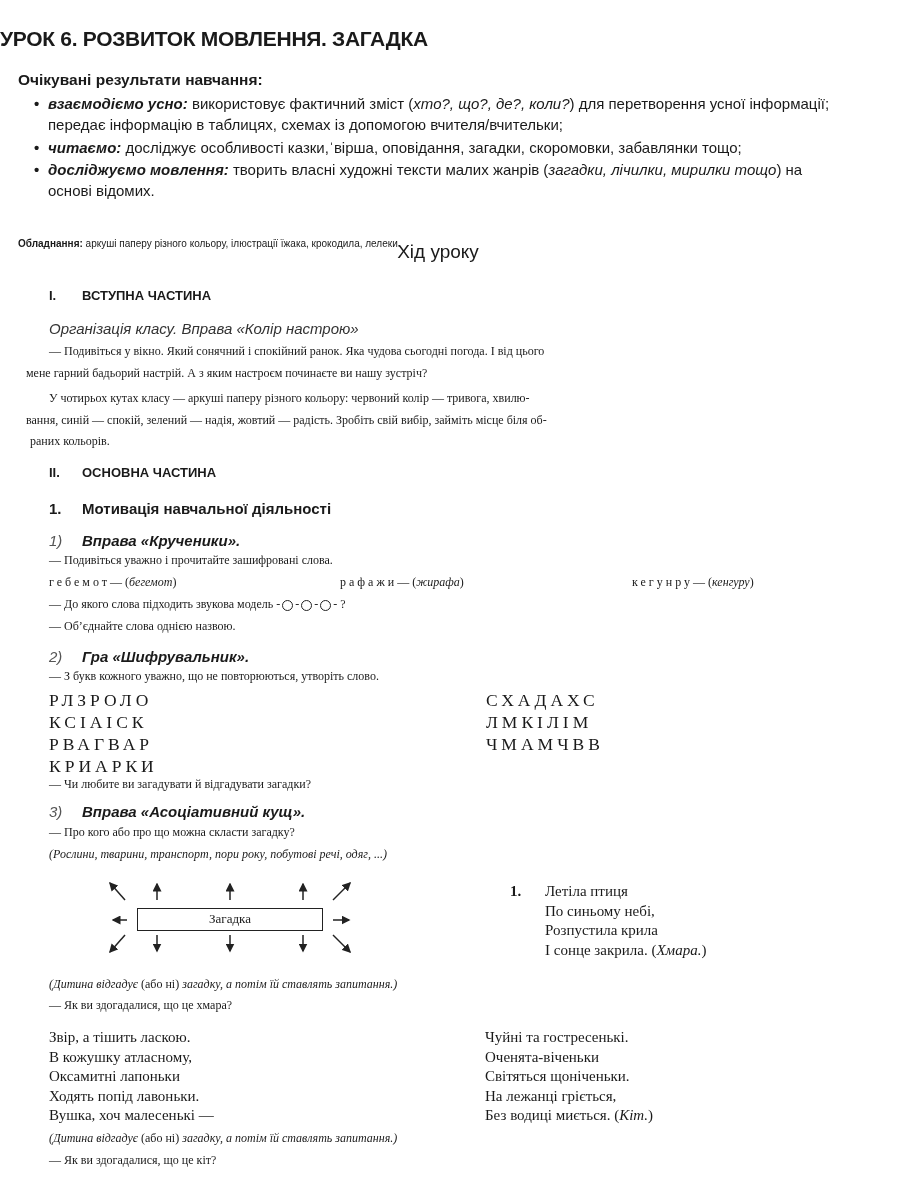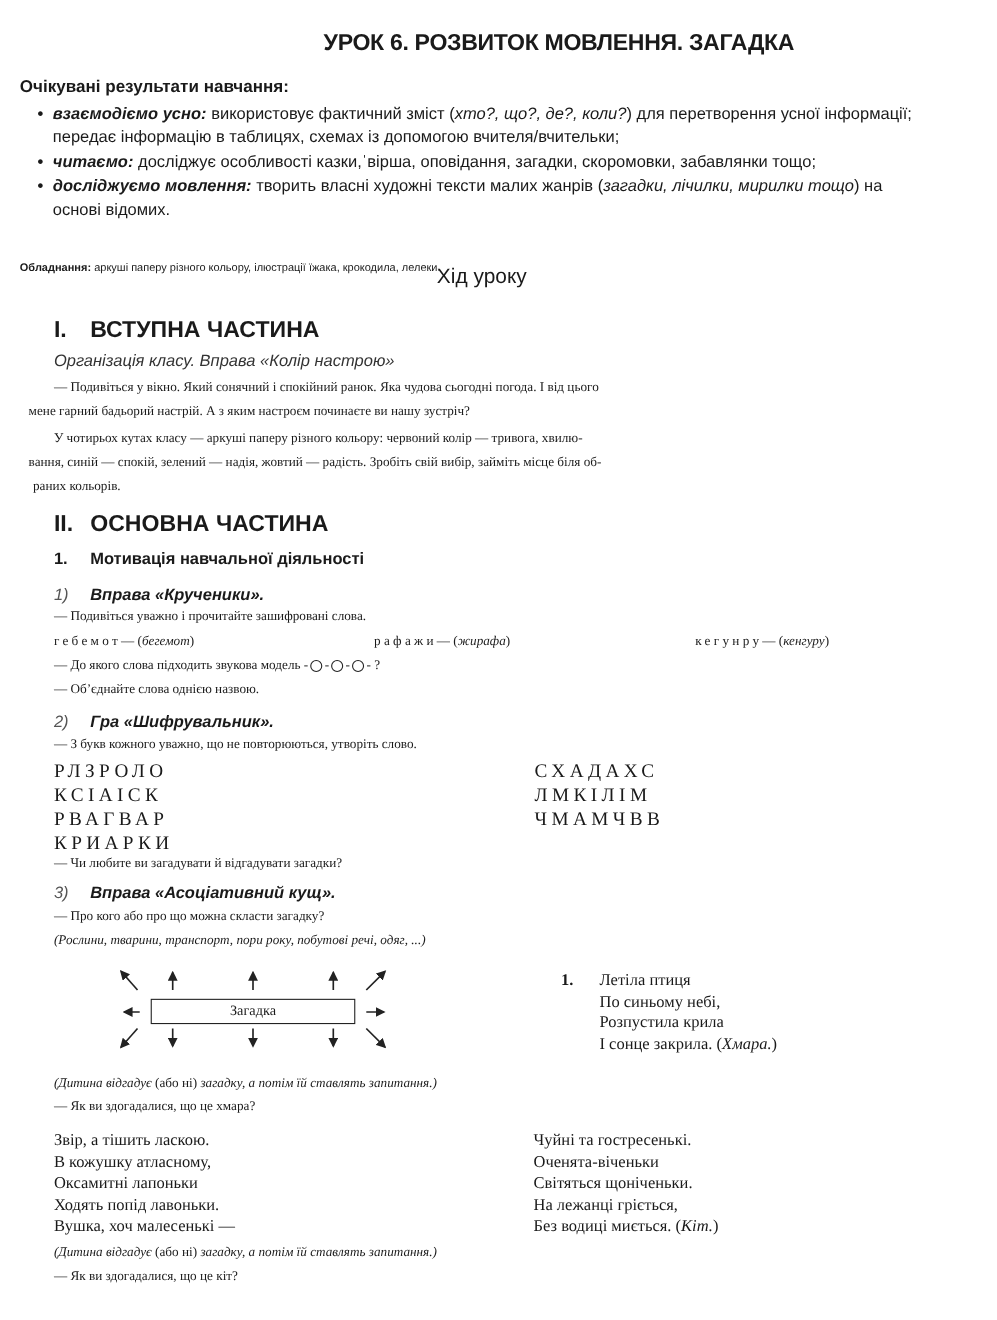--- a/index.html
+++ b/index.html
@@ -2,31 +2,31 @@
 <html><head>
   <meta charset="utf-8">
   <style>
     * { box-sizing: border-box; margin: 0; padding: 0; }
     html, body { width: 906px; height: 1200px; background: #ffffff; overflow: hidden; }
     body { position: relative; color: #1a1a1a; }
     .sans { font-family: "Liberation Sans", "DejaVu Sans", sans-serif; }
     .serif { font-family: "Liberation Serif", "DejaVu Serif", serif; }
     .abs { position: absolute; white-space: nowrap; }
 
-    .title { top: 27px; left: 0; width: 722px; text-align: right; font-size: 21px; font-weight: bold; letter-spacing: -0.3px; }
+    .title { top: 27px; left: 0; width: 722px; text-align: left; font-size: 21px; font-weight: bold; letter-spacing: -0.3px; }
     .outcomes-head { top: 71px; left: 18px; font-size: 15.5px; font-weight: bold; }
     .bullet { left: 34px; font-size: 15px; }
     .bullet .dot { position: absolute; left: 0; font-weight: bold; }
     .bullet .txt { position: absolute; left: 14px; }
     .bi { font-weight: bold; font-style: italic; }
     .it { font-style: italic; }
     .equip { top: 200px; left: 18px; font-size: 10px; margin-top: 38px; }
 
     .lesson-flow { top: 241px; left: 0; width: 876px; text-align: center; font-size: 19px; }
-    .sec-head { left: 49px; font-size: 21px; font-weight: bold; }
+    .sec-head { left: 49px; font-size: 13px; font-weight: bold; }
     .sec-head .num { display: inline-block; width: 33px; }
     .sub-head { left: 49px; font-size: 15px; font-weight: bold; }
     .sub-head .num { display: inline-block; width: 33px; }
     .ex-head { left: 49px; font-size: 15px; font-weight: bold; font-style: italic; }
     .ex-head .num { display: inline-block; width: 33px; font-weight: normal; color: #555; }
     .org { top: 320px; left: 49px; font-size: 15px; font-style: italic; color: #333; }
 
     .body-serif { font-size: 12px; }
     .spaced { letter-spacing: 3px; }
     .cipher { font-size: 17.5px; letter-spacing: 4px; }

